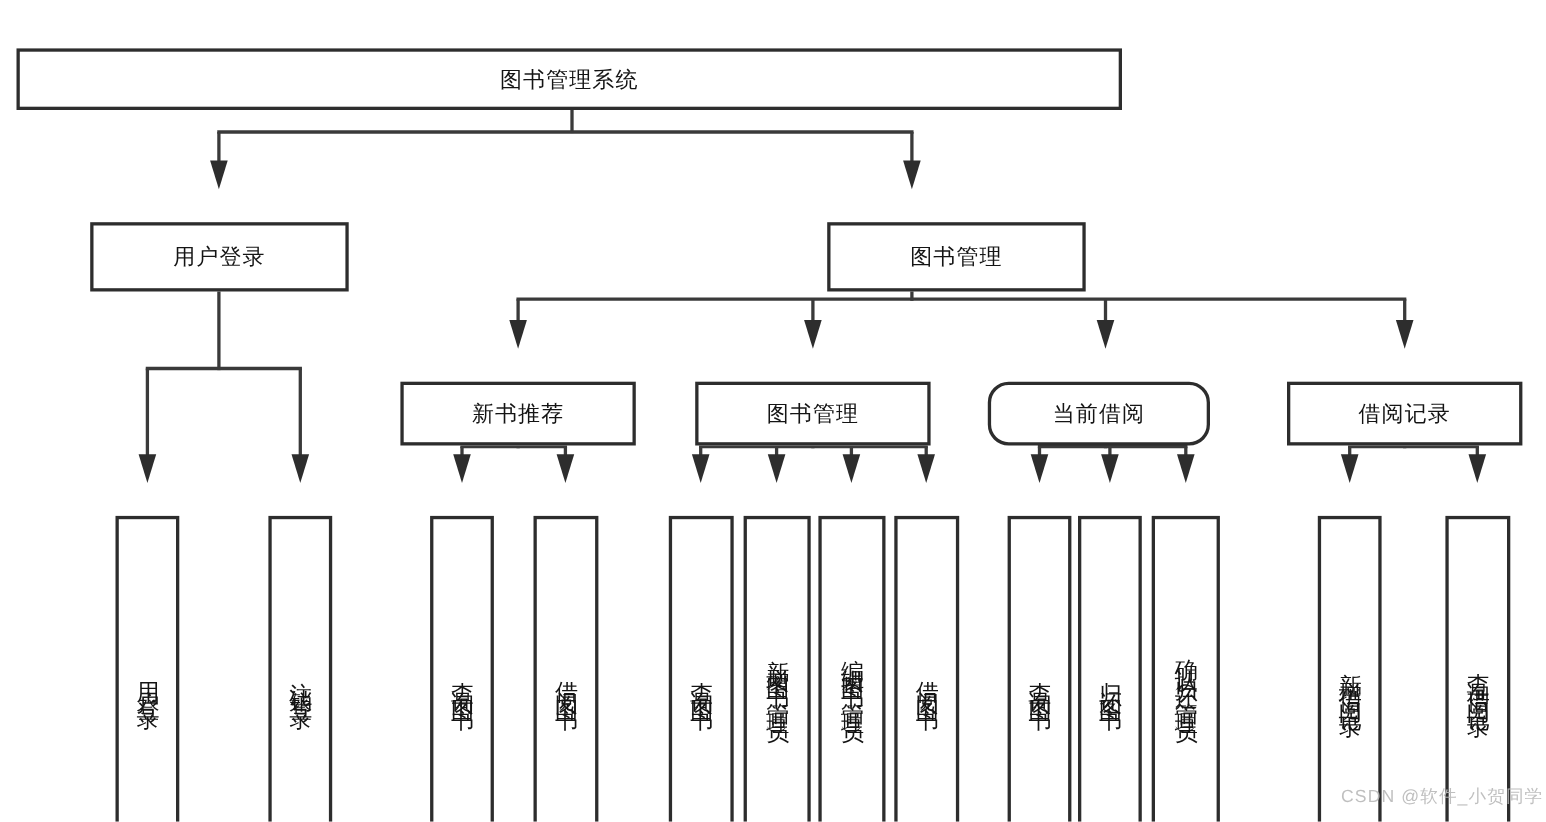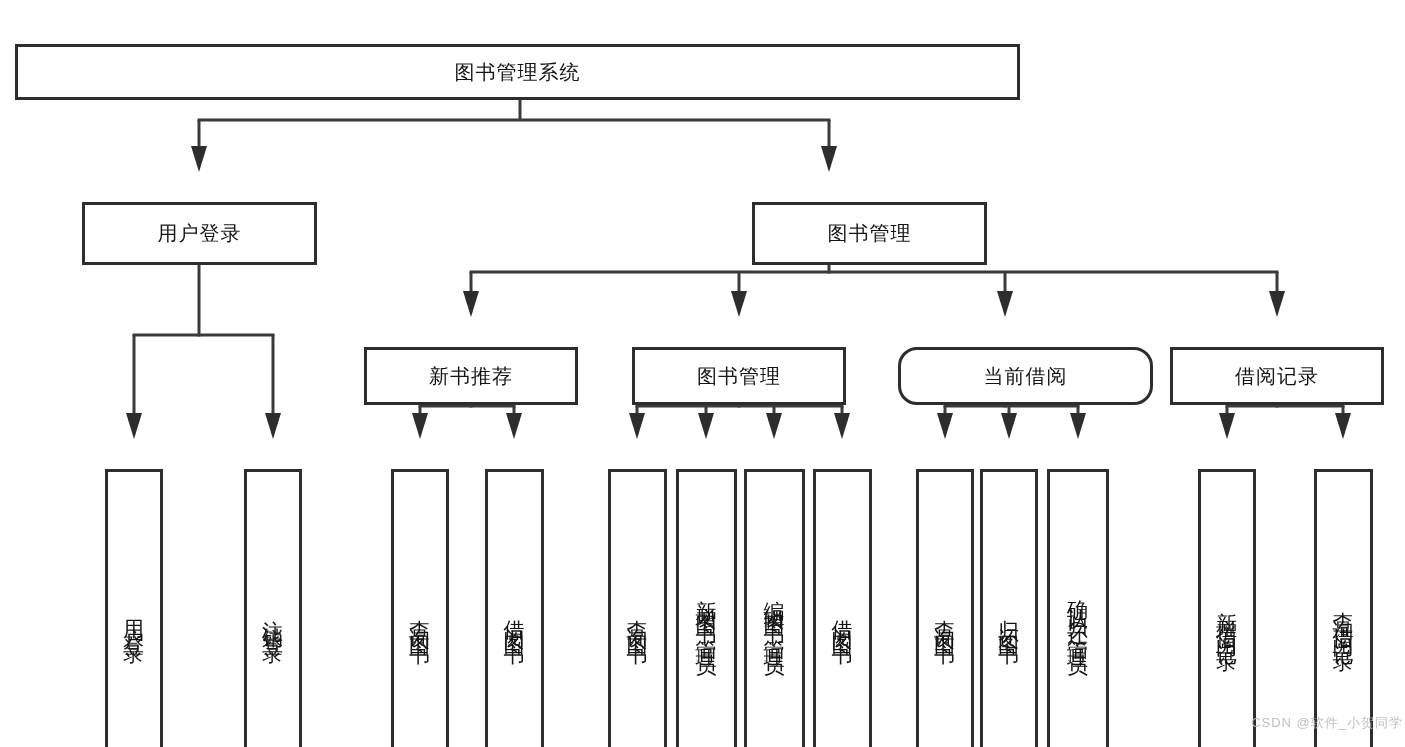--- a/index.html
+++ b/index.html
@@ -36,21 +36,21 @@
     font-size: 21px;
     letter-spacing: 8px;
     line-height: 1;
     max-height: 284px;
   }
   .watermark {
     position: absolute;
     z-index: 3;
     right: 2px;
     top: 714px;
-    font-size: 13px;
+    font-size: 16px;
     color: #b9b9b9;
     opacity: 0.9;
     letter-spacing: 1px;
     white-space: nowrap;
     text-align: center;
   }
 </style>
 </head>
 <body>
 
@@ -132,21 +132,21 @@
   <div class="node hbox" style="left:752px; top:170px; width:235px; height:63px;">
     <span>图书管理</span>
   </div>
 
   <div class="node hbox" style="left:364px; top:315px; width:214px; height:58px;">
     <span>新书推荐</span>
   </div>
   <div class="node hbox" style="left:632px; top:315px; width:214px; height:58px;">
     <span>图书管理</span>
   </div>
-  <div class="node hbox" style="left:898px; top:315px; width:255px; height:58px;border-radius:19px;">
+  <div class="node hbox" style="left:898px; top:315px; width:202px; height:58px;border-radius:19px;">
     <span>当前借阅</span>
   </div>
   <div class="node hbox" style="left:1170px; top:315px; width:214px; height:58px;">
     <span>借阅记录</span>
   </div>
 
   <div class="node vbox" style="left:105px; top:437px; width:58px; height:300px;">
     <span>用户登录</span>
   </div>
   <div class="node vbox" style="left:244px; top:437px; width:58px; height:300px;">

